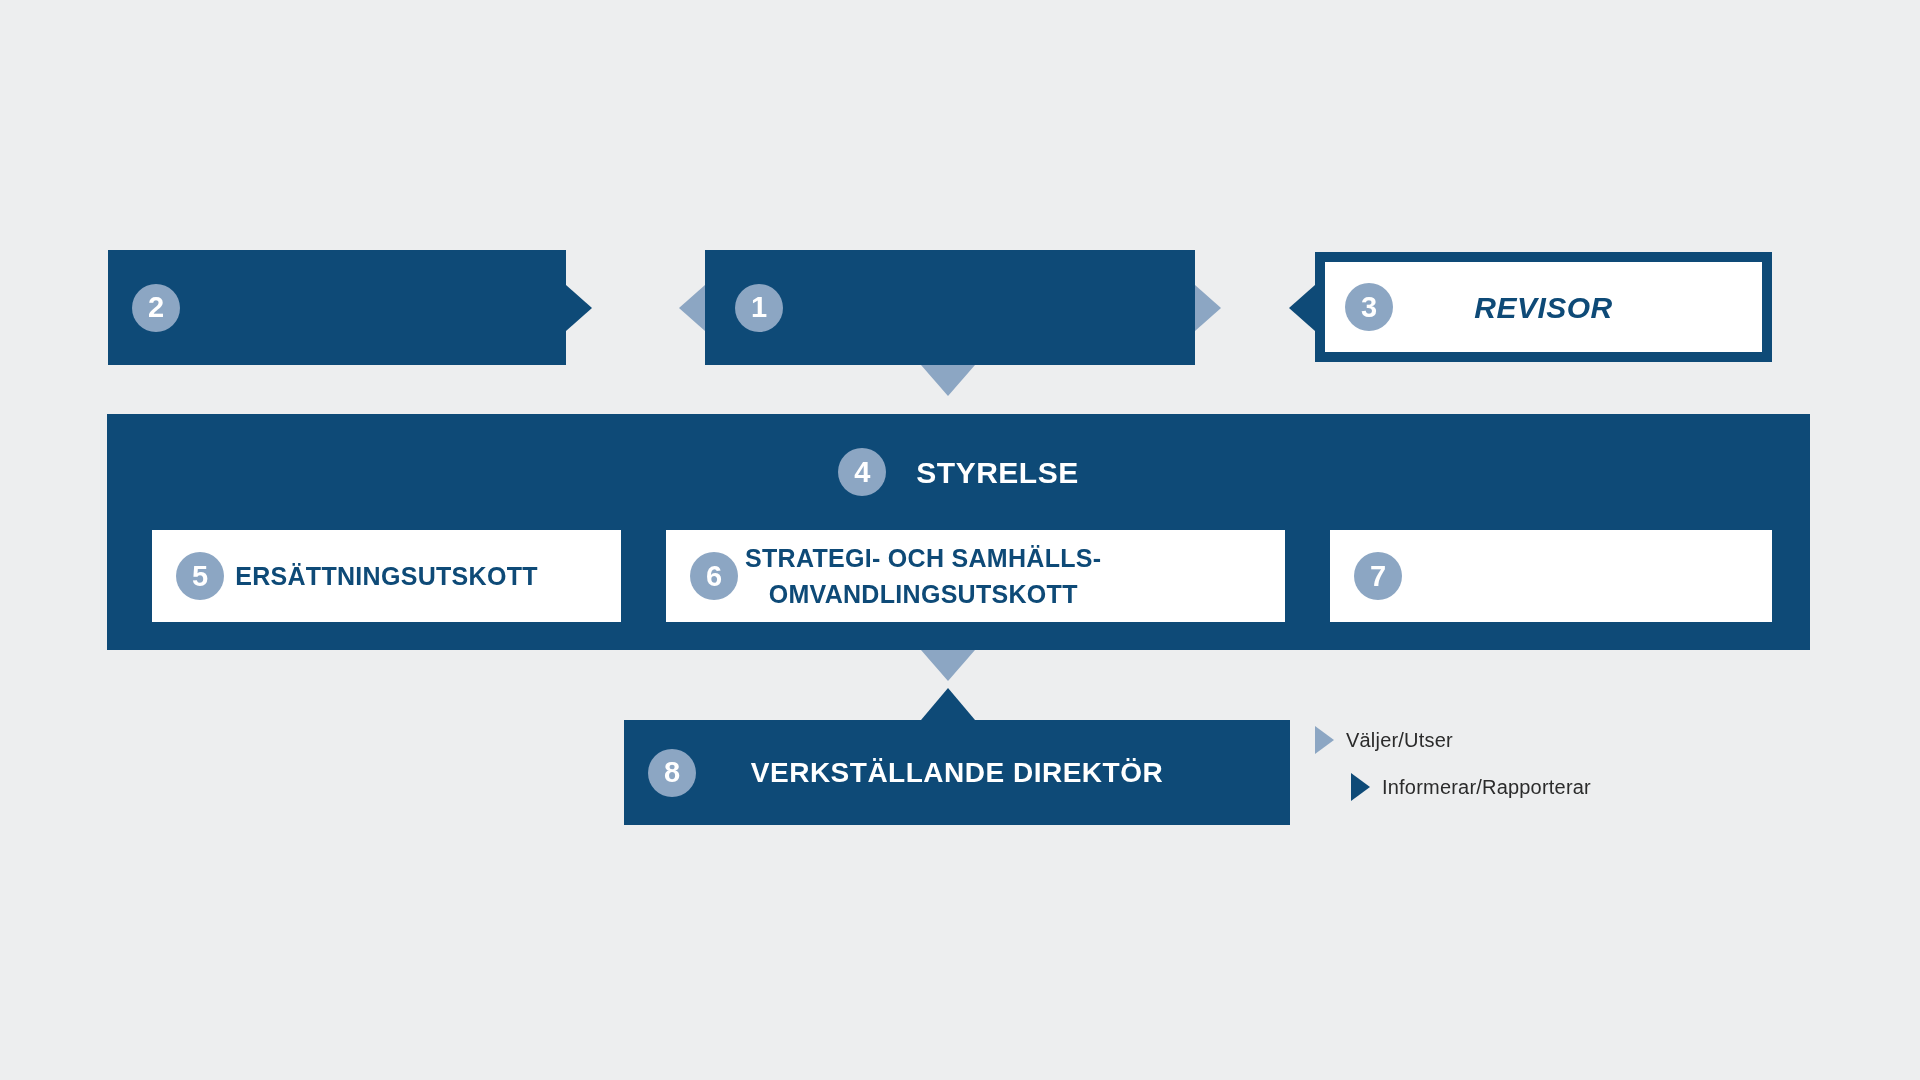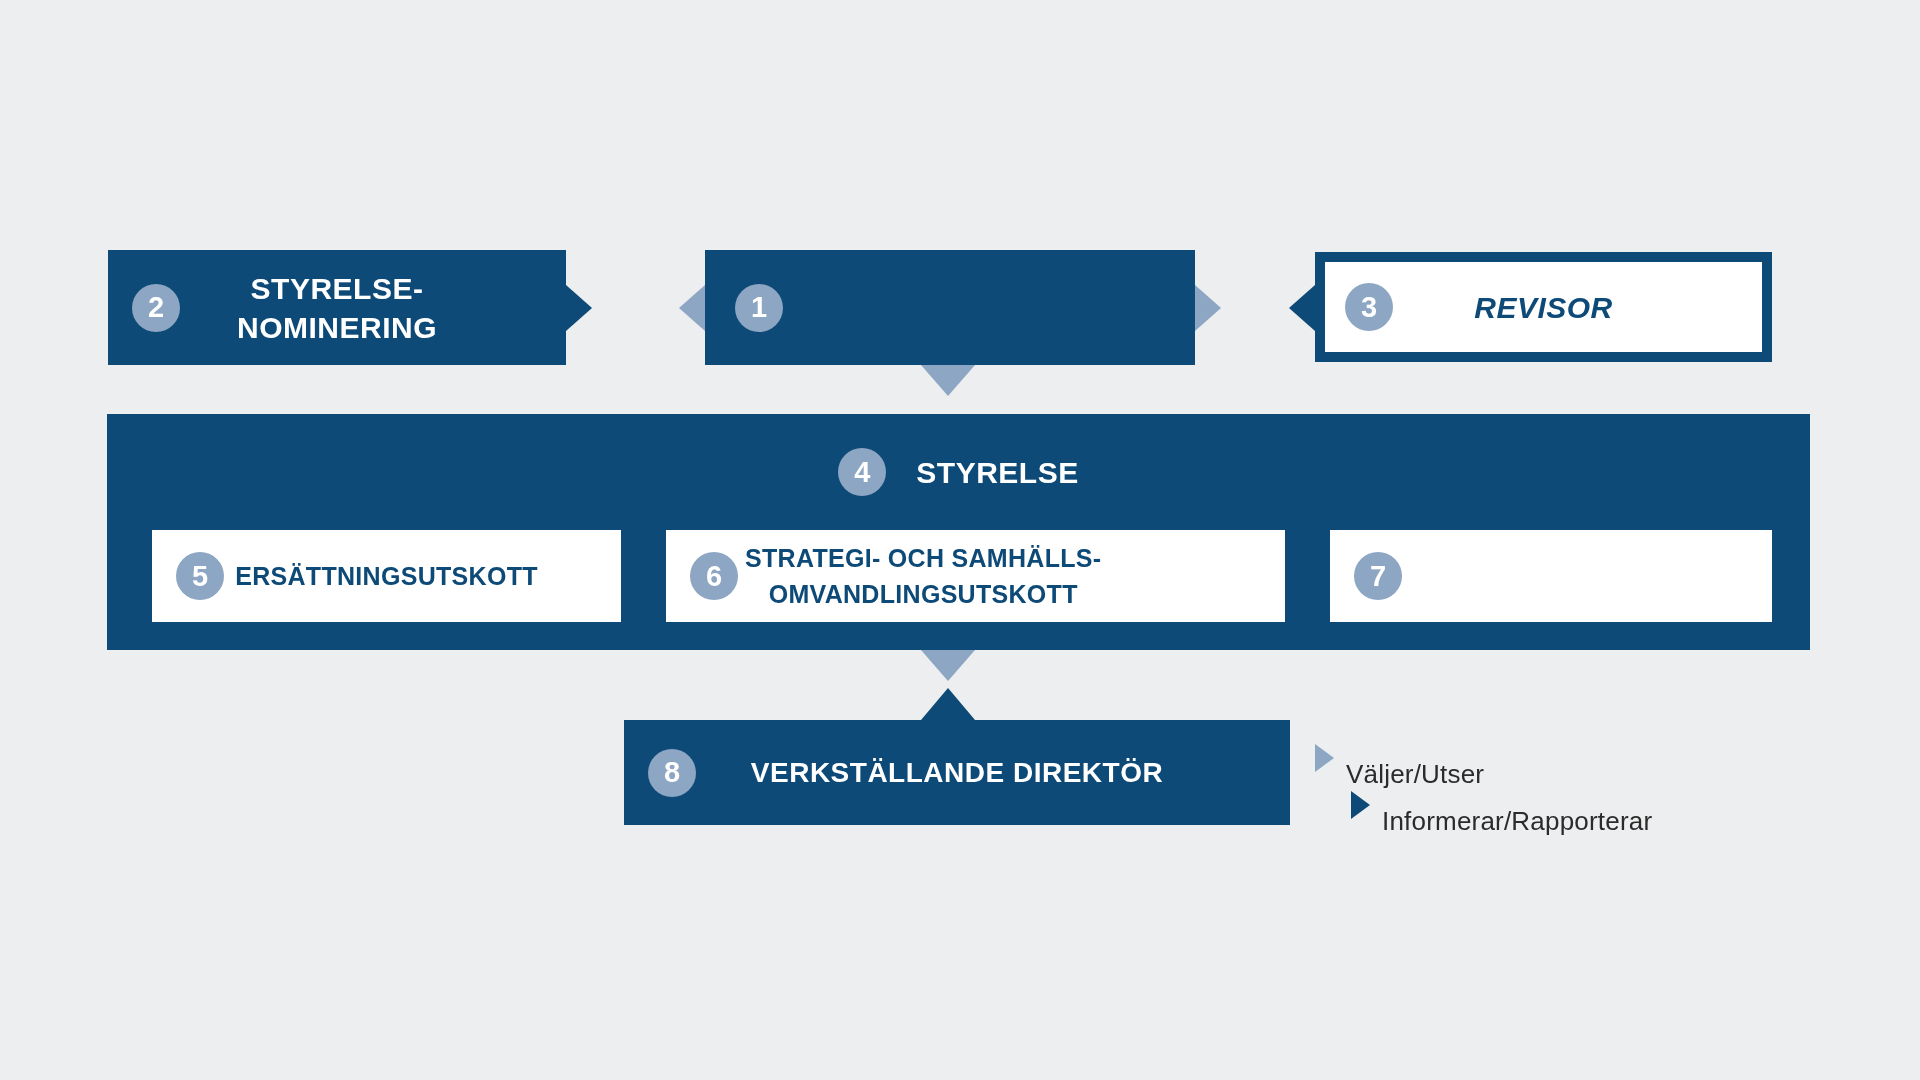--- a/index.html
+++ b/index.html
@@ -48,33 +48,29 @@
   .arr.left-dark  {border-top:23px solid transparent;border-bottom:23px solid transparent;border-right:26px solid var(--dark);}
   .arr.left-light {border-top:23px solid transparent;border-bottom:23px solid transparent;border-right:26px solid var(--light);}
   .arr.down-light {border-left:27px solid transparent;border-right:27px solid transparent;border-top:31px solid var(--light);}
   .arr.up-dark    {border-left:27px solid transparent;border-right:27px solid transparent;border-bottom:32px solid var(--dark);}
 
   
   .legend-row{position:absolute;display:flex;align-items:center;}
   .legend-arrow{width:0;height:0;border-top:14px solid transparent;border-bottom:14px solid transparent;margin-right:12px;}
   .legend-arrow.light{border-left:19px solid var(--light);}
   .legend-arrow.dark{border-left:19px solid var(--dark);}
-  .legend-label{color:var(--legend-text);font-size:26px;font-weight:500;letter-spacing:.2px;margin-top:33px;}
+  .legend-label{color:var(--legend-text);font-size:20px;font-weight:500;letter-spacing:.2px;}
 </style>
 </head>
 <body>
 
 <div class="canvas">
 
   <div class="node dark" style="left:108px;top:250px;width:458px;height:115px;">
     <span class="badge">2</span>
-    <div class="label">
-      <div>STYRELSE-</div>
-      <div>NOMINERING</div>
-    </div>
   </div>
 
   <div class="arr right-dark" style="left:566px;top:285px;"></div>
   <div class="arr left-light" style="left:679px;top:285px;"></div>
 
   <div class="node dark" style="left:705px;top:250px;width:490px;height:115px;">
     <span class="badge" style="left:30px;">1</span>
   </div>
 
   <div class="arr right-light" style="left:1195px;top:285px;"></div>

